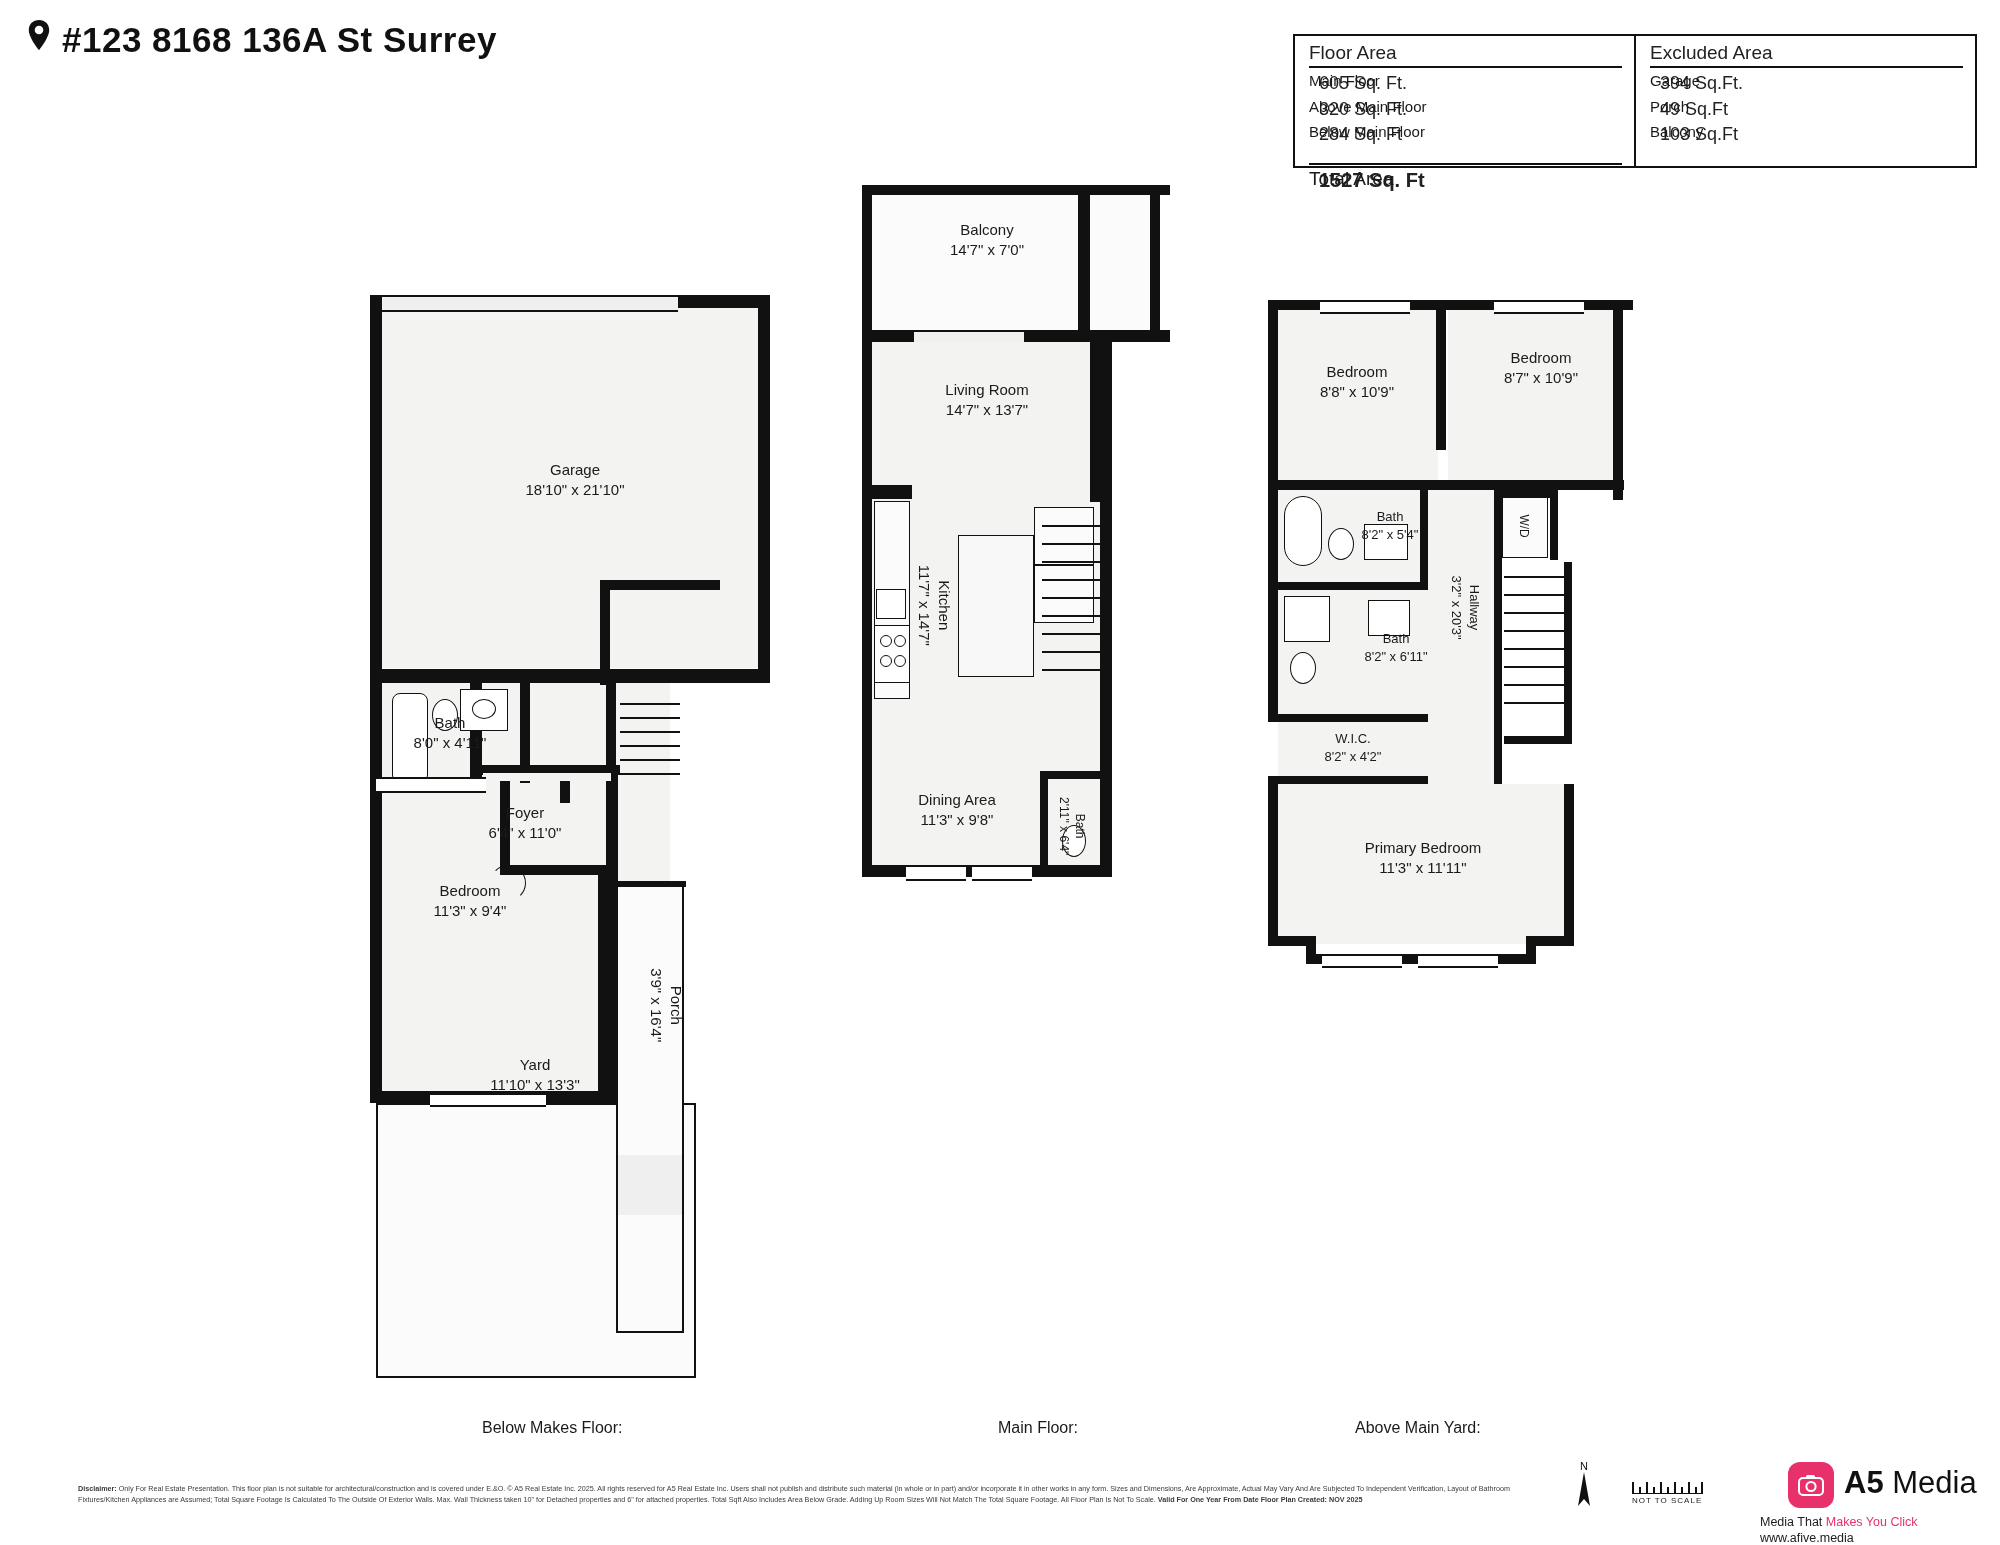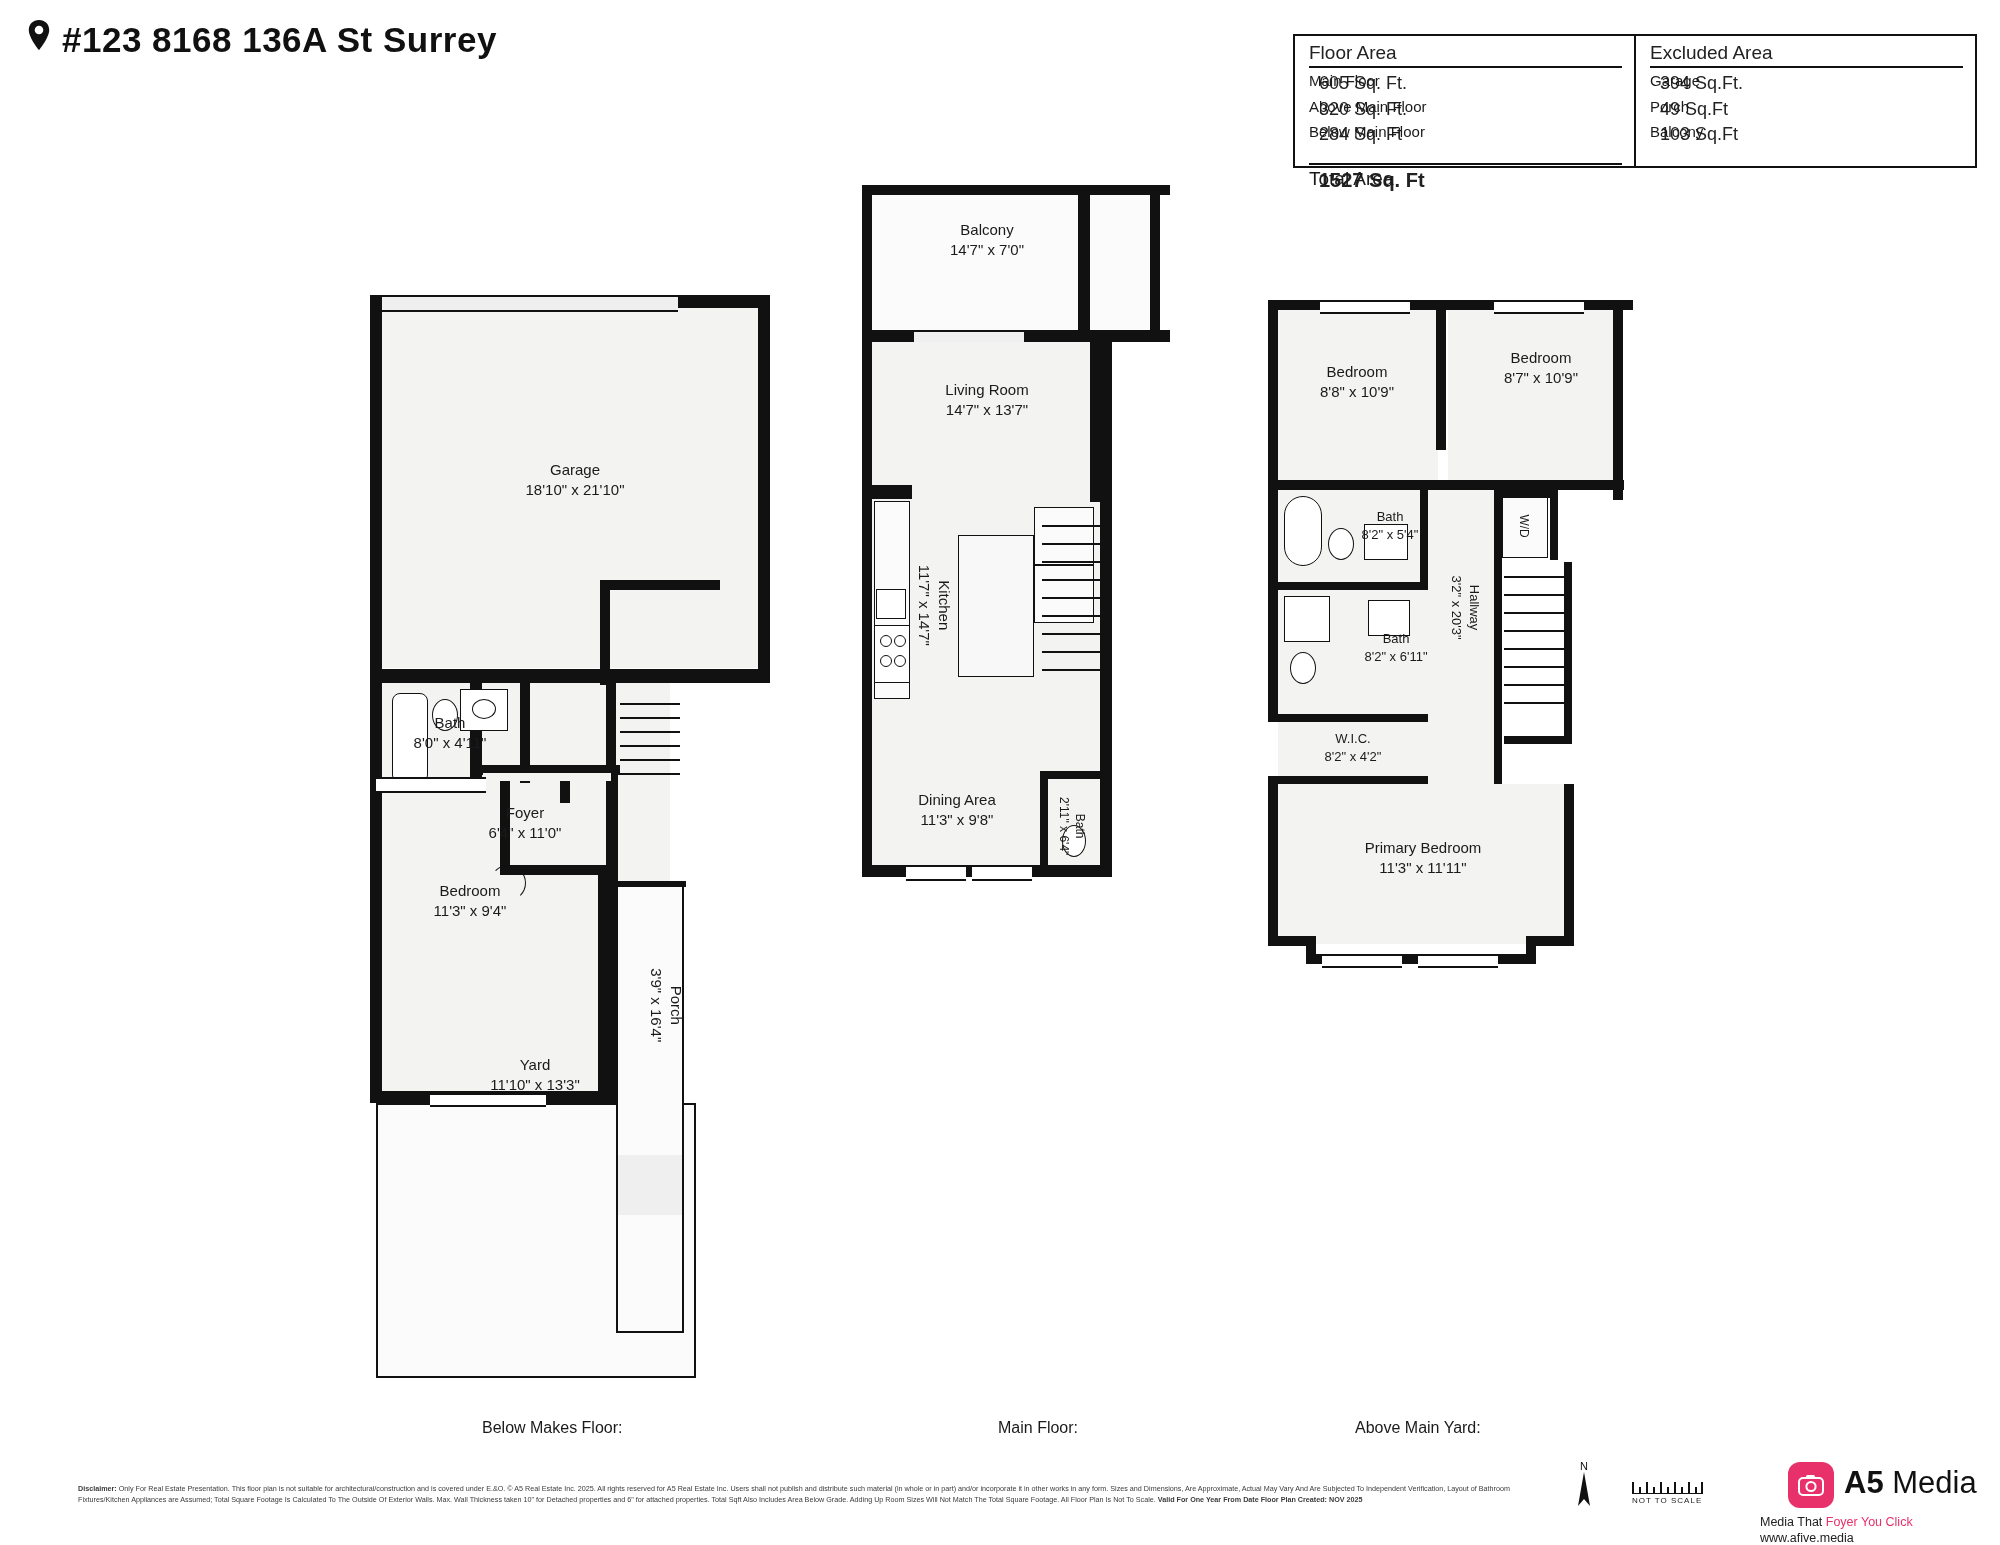--- a/index.html
+++ b/index.html
@@ -400,15 +400,15 @@
   <span class="mark">
     <svg width="26" height="22" viewBox="0 0 26 22">
         <rect x="1" y="4" width="24" height="17" rx="4" fill="none" stroke="#fff" stroke-width="2"></rect>
         <circle cx="13" cy="12.5" r="4.6" fill="none" stroke="#fff" stroke-width="2"></circle>
         <rect x="8" y="1" width="9" height="3.5" rx="1.5" fill="#fff"></rect>
       </svg>
   </span>
   <span class="brand"><b>A5</b> <span>Media</span></span>
 </div>
 <div id="logo-tag" class="abs">
-  <span>Media That </span><span class="pink">Foyer You Click</span>
+  <span>Media That </span><span class="pink">Makes You Click</span>
 </div>
 <div id="logo-url" class="abs">www.afive.media</div>
 
 </body></html>

